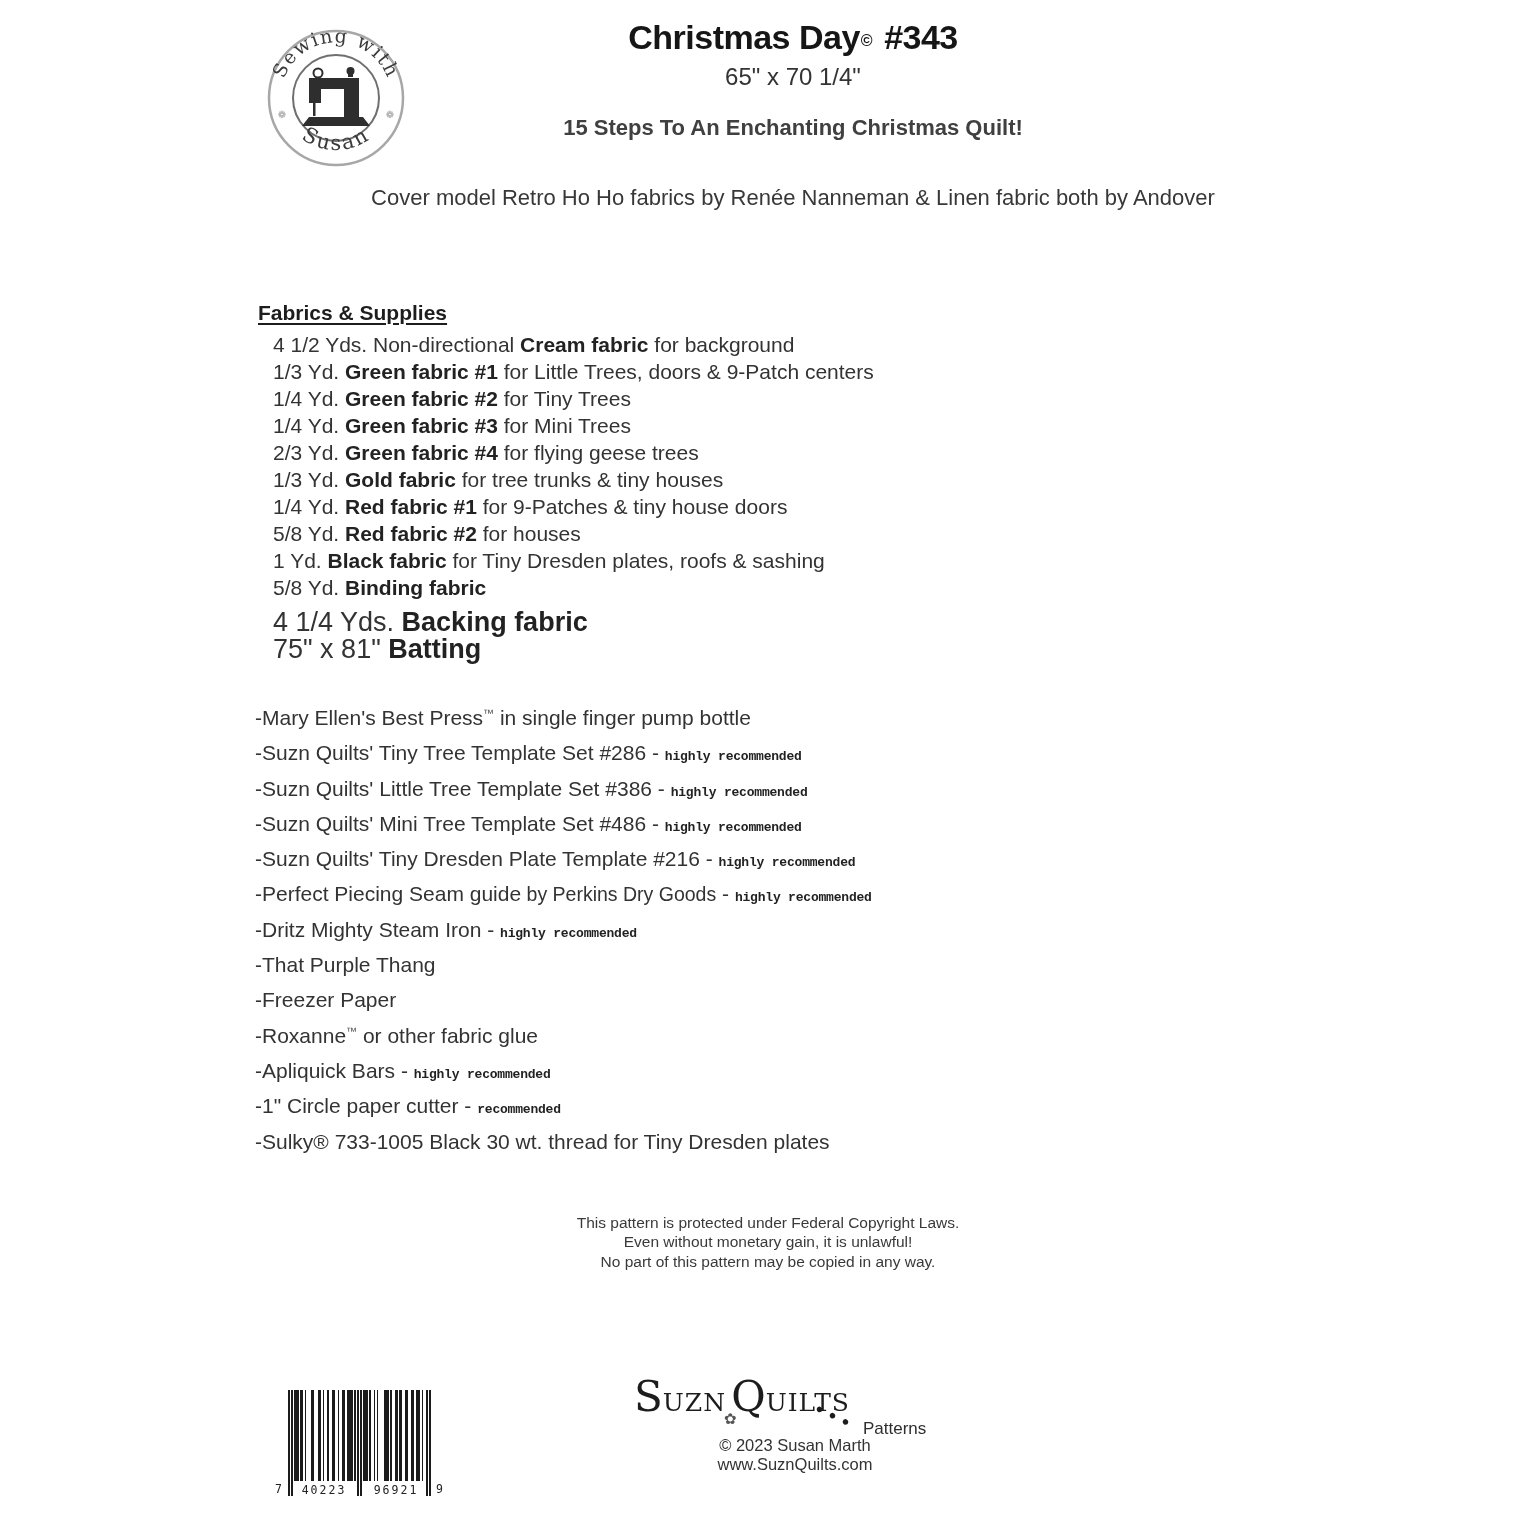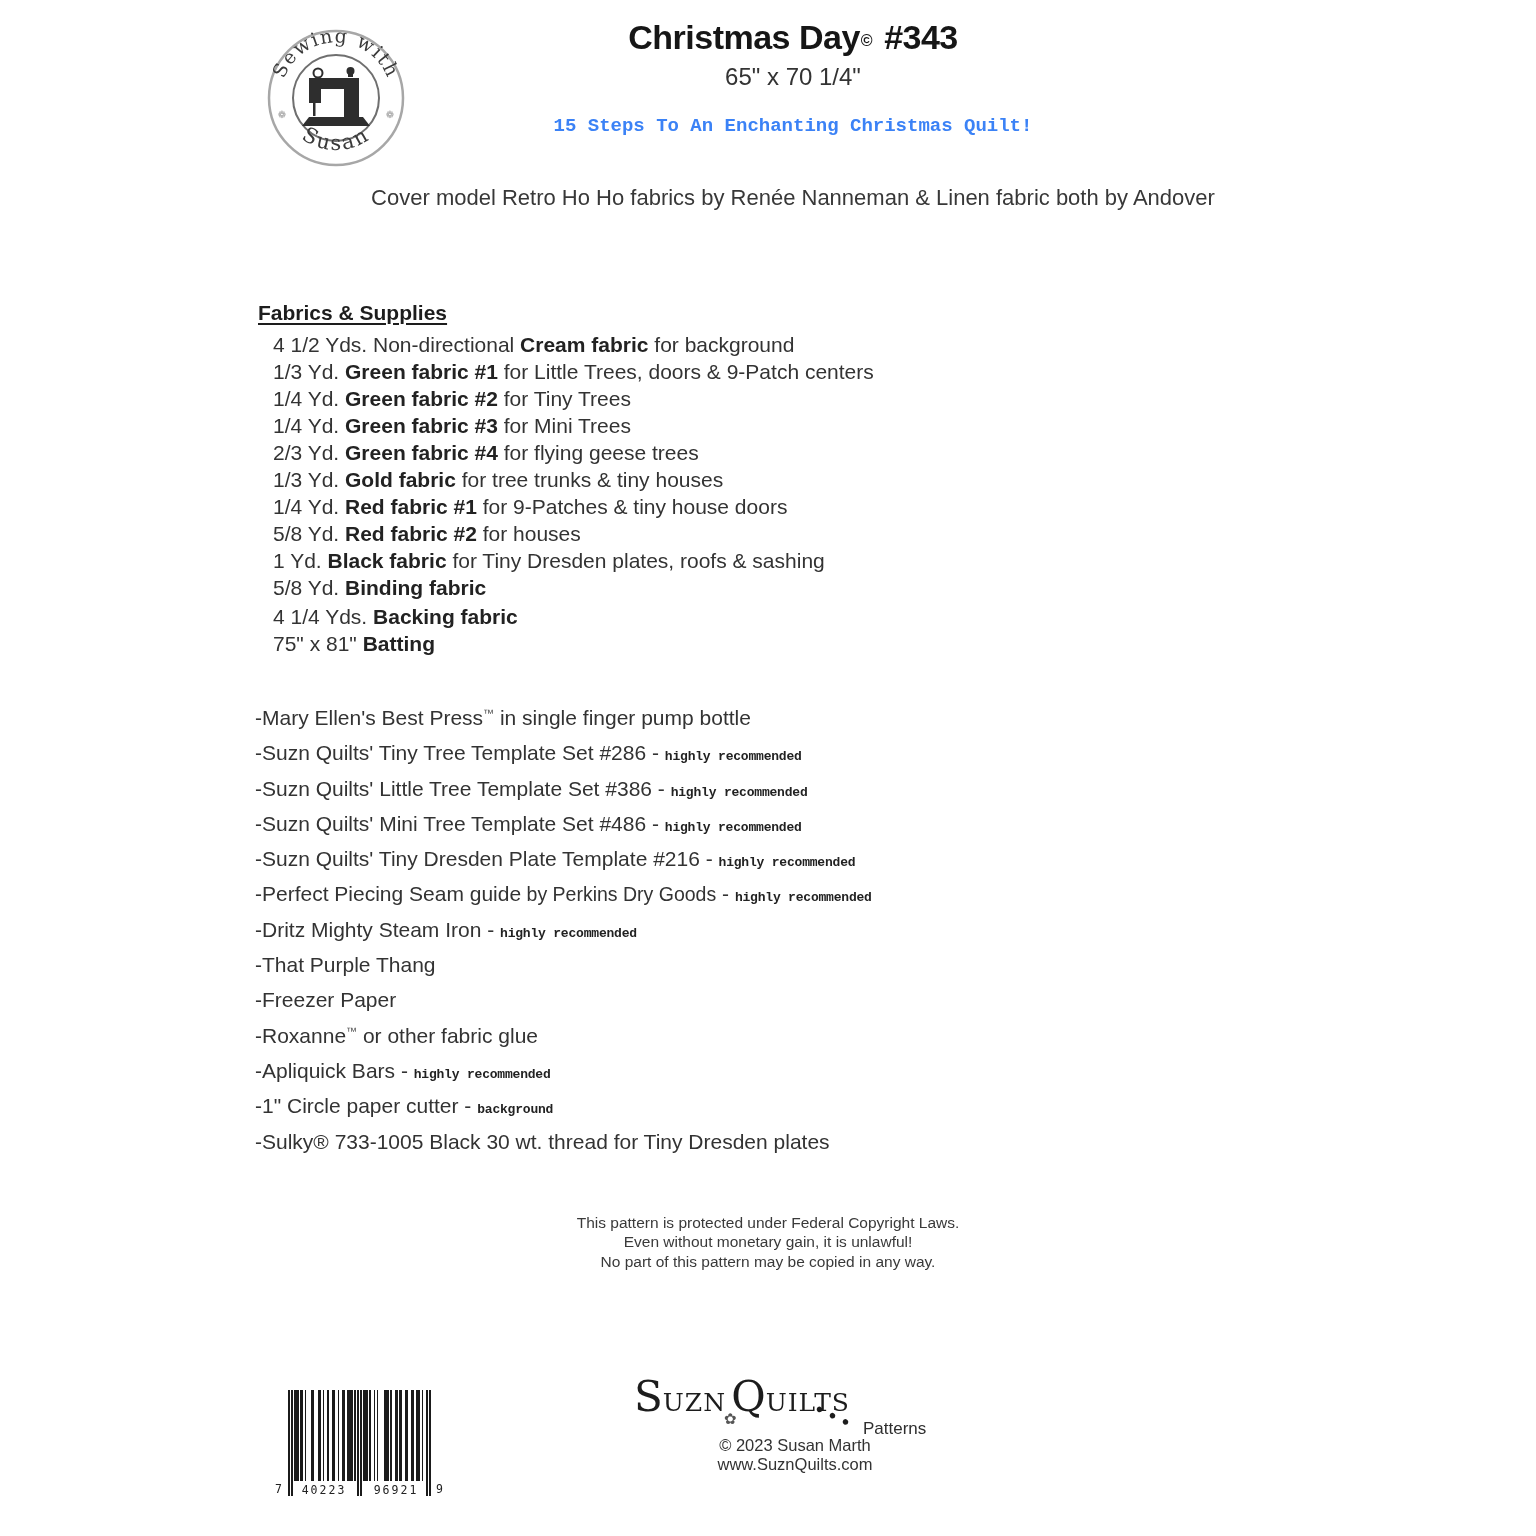--- a/index.html
+++ b/index.html
@@ -11,28 +11,28 @@
   .line{white-space:normal;}
   b{font-weight:700;color:#222;}
 
   
   .logo-wrap{position:absolute;left:260px;top:22px;width:152px;height:152px;}
   .header-center{position:absolute;left:65px;top:0;width:1456px;height:230px;text-align:center;}
   .title-line{position:absolute;top:18px;left:0;width:100%;font-size:34px;font-weight:700;color:#161616;letter-spacing:-0.5px;}
   .title-mark{font-size:16px;font-weight:700;position:relative;top:-3px;margin-left:1px;}
   .title-num{margin-left:12px;}
   .size-line{position:absolute;top:63px;left:0;width:100%;font-size:24px;color:#333;}
-  .tagline{position:absolute;top:115px;left:0;width:100%;font-size:19px;font-weight:700;color:#3b82f6;font-family:Liberation Mono, monospace;}
+  .tagline{position:absolute;top:115px;left:0;width:100%;font-size:22px;font-weight:700;color:#404040;}
   .cover-note{position:absolute;top:185px;left:0;width:100%;font-size:22px;color:#383838;}
 
   
   .fabrics{position:absolute;left:258px;top:301px;width:780px;}
   .fabrics h2{margin:0;font-size:21px;font-weight:700;color:#1d1d1d;text-decoration:underline;text-underline-offset:3px;}
   .fabric-list{margin-top:6px;margin-left:15px;font-size:21px;line-height:27px;color:#333;}
-  .backing-list{margin-top:2px;margin-left:15px;font-size:21px;line-height:27px;color:#333;}
+  .backing-list{margin-top:8px;margin-left:15px;font-size:27px;line-height:27px;color:#333;}
 
   
   .supplies{position:absolute;left:255px;top:700px;width:800px;font-size:21px;line-height:27.3px;color:#333;}
   .tm{font-size:11px;color:#444;}
   .byline{font-size:19.5px;margin-top:12px;}
   .note{font-size:13px;letter-spacing:-0.2px;font-family:Liberation Mono, monospace;}
 
   
   .copyright{position:absolute;left:0;top:1213px;width:1536px;text-align:center;
     font-size:15.5px;line-height:19.3px;color:#3a3a3a;}
@@ -128,21 +128,21 @@
     <div class="line"><span>-Suzn Quilts' Tiny Tree Template Set #286 - </span><sup class="tm"></sup><span class="byline"></span><span></span><b class="note">highly recommended</b></div>
     <div class="line"><span>-Suzn Quilts' Little Tree Template Set #386 - </span><sup class="tm"></sup><span class="byline"></span><span></span><b class="note">highly recommended</b></div>
     <div class="line"><span>-Suzn Quilts' Mini Tree Template Set #486 - </span><sup class="tm"></sup><span class="byline"></span><span></span><b class="note">highly recommended</b></div>
     <div class="line"><span>-Suzn Quilts' Tiny Dresden Plate Template #216 - </span><sup class="tm"></sup><span class="byline"></span><span></span><b class="note">highly recommended</b></div>
     <div class="line"><span>-Perfect Piecing Seam guide</span><sup class="tm"></sup><span class="byline"> by Perkins Dry Goods</span><span> - </span><b class="note">highly recommended</b></div>
     <div class="line"><span>-Dritz Mighty Steam Iron - </span><sup class="tm"></sup><span class="byline"></span><span></span><b class="note">highly recommended</b></div>
     <div class="line"><span>-That Purple Thang</span><sup class="tm"></sup><span class="byline"></span><span></span><b class="note"></b></div>
     <div class="line"><span>-Freezer Paper</span><sup class="tm"></sup><span class="byline"></span><span></span><b class="note"></b></div>
     <div class="line"><span>-Roxanne</span><sup class="tm">™</sup><span class="byline"></span><span> or other fabric glue</span><b class="note"></b></div>
     <div class="line"><span>-Apliquick Bars - </span><sup class="tm"></sup><span class="byline"></span><span></span><b class="note">highly recommended</b></div>
-    <div class="line"><span>-1" Circle paper cutter - </span><sup class="tm"></sup><span class="byline"></span><span></span><b class="note">background</b></div>
+    <div class="line"><span>-1" Circle paper cutter - </span><sup class="tm"></sup><span class="byline"></span><span></span><b class="note">recommended</b></div>
     <div class="line"><span>-Sulky® 733-1005 Black 30 wt. thread for Tiny Dresden plates</span><sup class="tm"></sup><span class="byline"></span><span></span><b class="note"></b></div>
   </div>
 
   <div class="copyright">
     <div>This pattern is protected under Federal Copyright Laws.</div>
     <div>Even without monetary gain, it is unlawful!</div>
     <div>No part of this pattern may be copied in any way.</div>
   </div>
 
   <div class="barcode">

